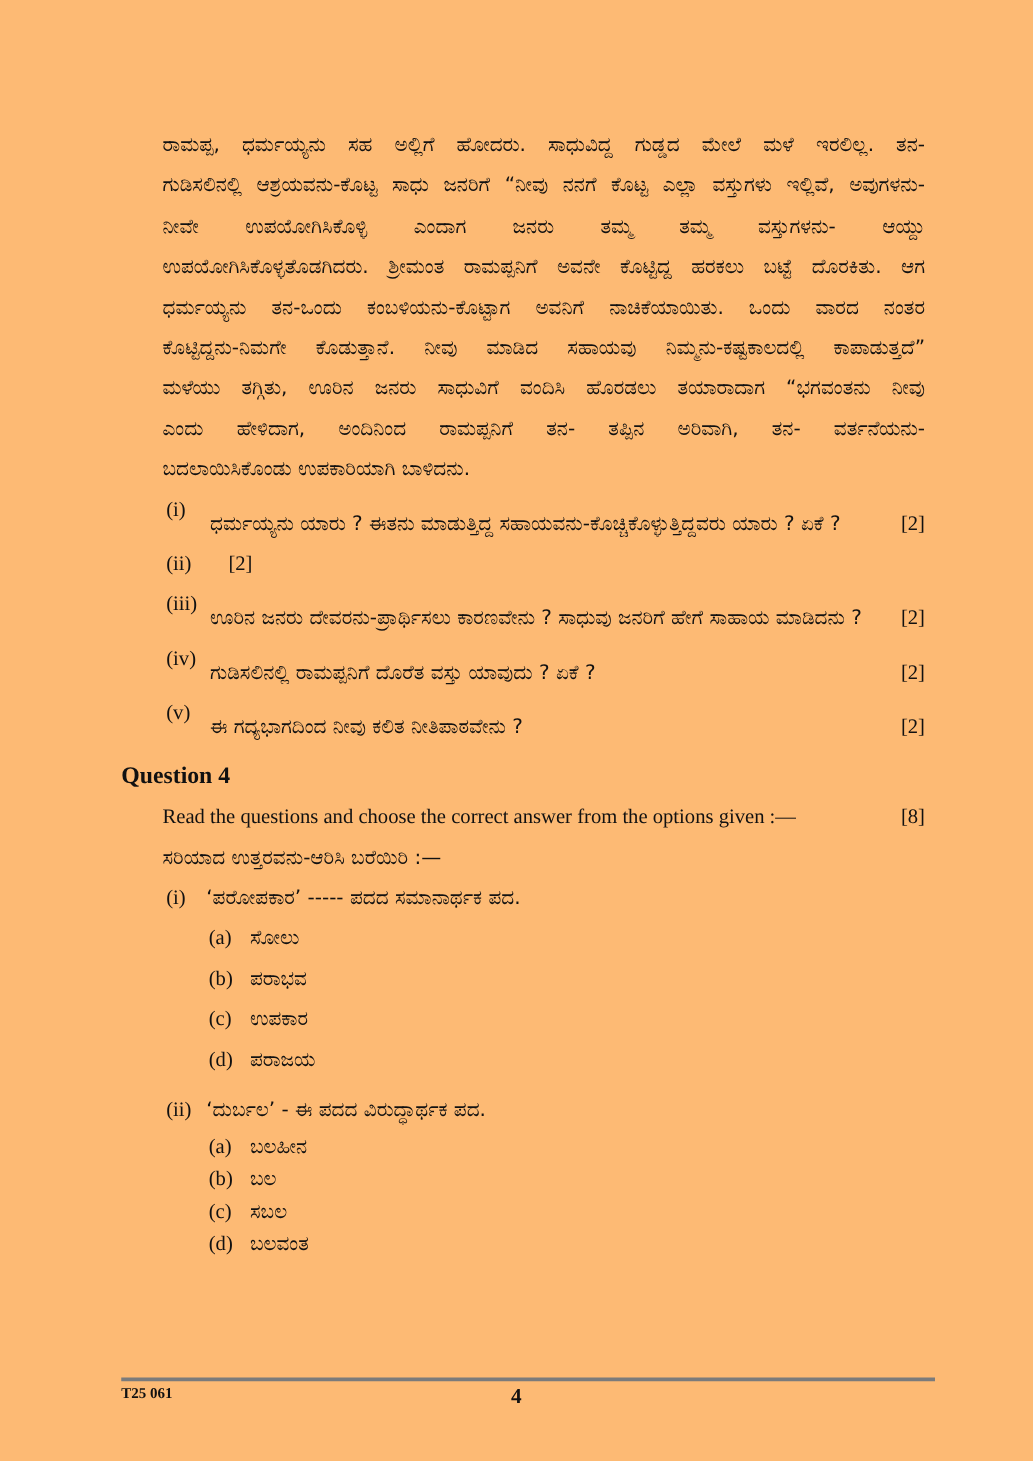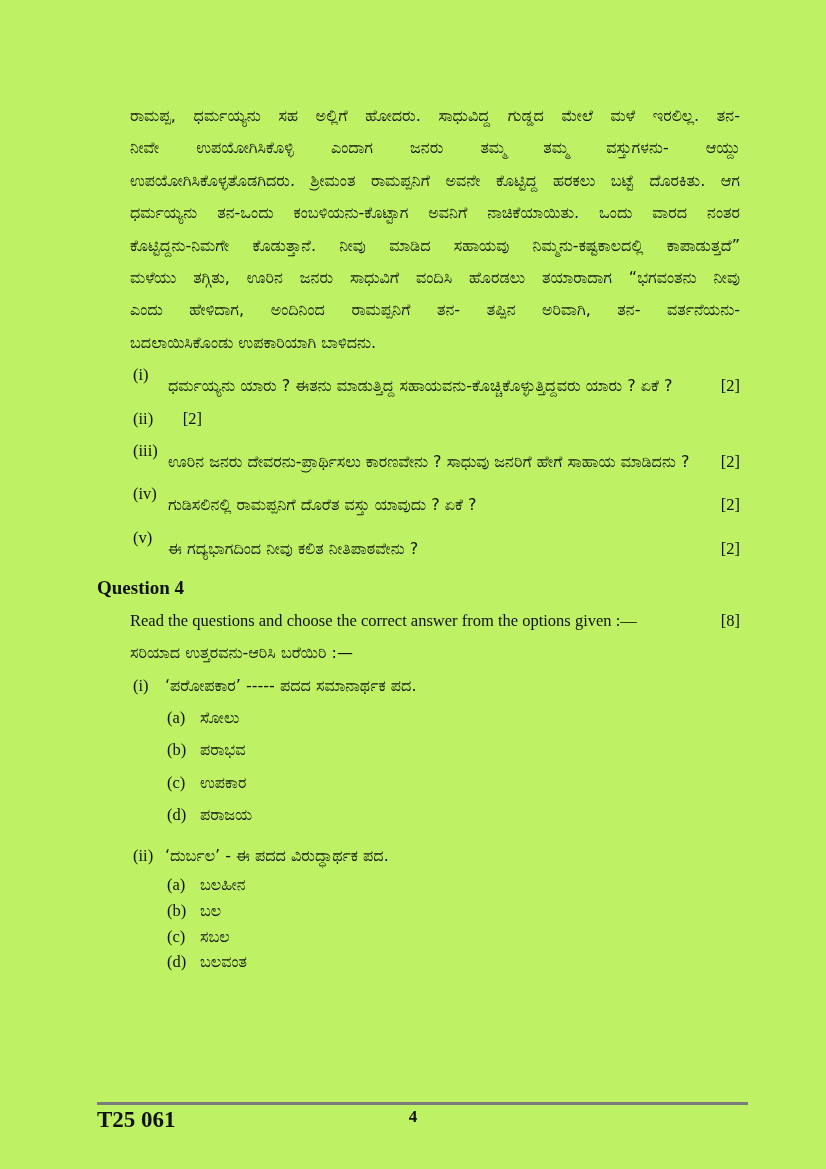--- a/index.html
+++ b/index.html
@@ -1,19 +1,19 @@
 <!DOCTYPE html>
 <html><head>
 <meta charset="utf-8">
 <style>
   html,body{margin:0;padding:0;background:#ffffff;}
   .page{
     position:relative;
     width:826px;height:1169px;
-    background:#bef264;
+    background:#fdba74;
     color:#111111;
     font-family:"DejaVu Sans",sans-serif;
     overflow:hidden;
     text-decoration:underline;
   }
   .content{
     position:absolute;
     top:100px;left:130px;width:610px;
     font-size:16px;
     line-height:32.4px;
@@ -107,39 +107,40 @@
   .footer-rule{
     position:absolute;
     top:1102px;left:97px;width:651px;height:3px;
     background:#7b7b7b;
   }
   .footer-code{
     position:absolute;
     top:1107px;left:97px;
     font-family:"Liberation Serif",serif;
     font-weight:bold;
-    font-size:23px;
+    font-size:12px;
   }
   .footer-page{
     position:absolute;
     top:1107px;left:0;width:826px;
     text-align:center;
     font-family:"Liberation Serif",serif;
     font-weight:bold;
     font-size:17px;
   }
 </style>
 </head>
 <body>
 
 <div class="page">
   <div class="content">
 
     <div>
       <div class="passage-line kn">ರಾಮಪ್ಪ, ಧರ್ಮಯ್ಯನು ಸಹ ಅಲ್ಲಿಗೆ ಹೋದರು. ಸಾಧುವಿದ್ದ ಗುಡ್ಡದ ಮೇಲೆ ಮಳೆ ಇರಲಿಲ್ಲ. ತನ-</div>
+      <div class="passage-line kn">ಗುಡಿಸಲಿನಲ್ಲಿ ಆಶ್ರಯವನು-ಕೊಟ್ಟ ಸಾಧು ಜನರಿಗೆ “ನೀವು ನನಗೆ ಕೊಟ್ಟ ಎಲ್ಲಾ ವಸ್ತುಗಳು ಇಲ್ಲಿವೆ, ಅವುಗಳನು-</div>
       <div class="passage-line kn">ನೀವೇ ಉಪಯೋಗಿಸಿಕೊಳ್ಳಿ ಎಂದಾಗ ಜನರು ತಮ್ಮ ತಮ್ಮ ವಸ್ತುಗಳನು- ಆಯ್ದು</div>
       <div class="passage-line kn">ಉಪಯೋಗಿಸಿಕೊಳ್ಳತೊಡಗಿದರು. ಶ್ರೀಮಂತ ರಾಮಪ್ಪನಿಗೆ ಅವನೇ ಕೊಟ್ಟಿದ್ದ ಹರಕಲು ಬಟ್ಟೆ ದೊರಕಿತು. ಆಗ</div>
       <div class="passage-line kn">ಧರ್ಮಯ್ಯನು ತನ-ಒಂದು ಕಂಬಳಿಯನು-ಕೊಟ್ಟಾಗ ಅವನಿಗೆ ನಾಚಿಕೆಯಾಯಿತು. ಒಂದು ವಾರದ ನಂತರ</div>
       <div class="passage-line kn">ಕೊಟ್ಟಿದ್ದನು-ನಿಮಗೇ ಕೊಡುತ್ತಾನೆ. ನೀವು ಮಾಡಿದ ಸಹಾಯವು ನಿಮ್ಮನು-ಕಷ್ಟಕಾಲದಲ್ಲಿ ಕಾಪಾಡುತ್ತದೆ”</div>
       <div class="passage-line kn">ಮಳೆಯು ತಗ್ಗಿತು, ಊರಿನ ಜನರು ಸಾಧುವಿಗೆ ವಂದಿಸಿ ಹೊರಡಲು ತಯಾರಾದಾಗ “ಭಗವಂತನು ನೀವು</div>
       <div class="passage-line kn">ಎಂದು ಹೇಳಿದಾಗ, ಅಂದಿನಿಂದ ರಾಮಪ್ಪನಿಗೆ ತನ- ತಪ್ಪಿನ ಅರಿವಾಗಿ, ತನ- ವರ್ತನೆಯನು-</div>
       <div class="passage-line kn last">ಬದಲಾಯಿಸಿಕೊಂಡು ಉಪಕಾರಿಯಾಗಿ ಬಾಳಿದನು.</div>
     </div>
 
 

